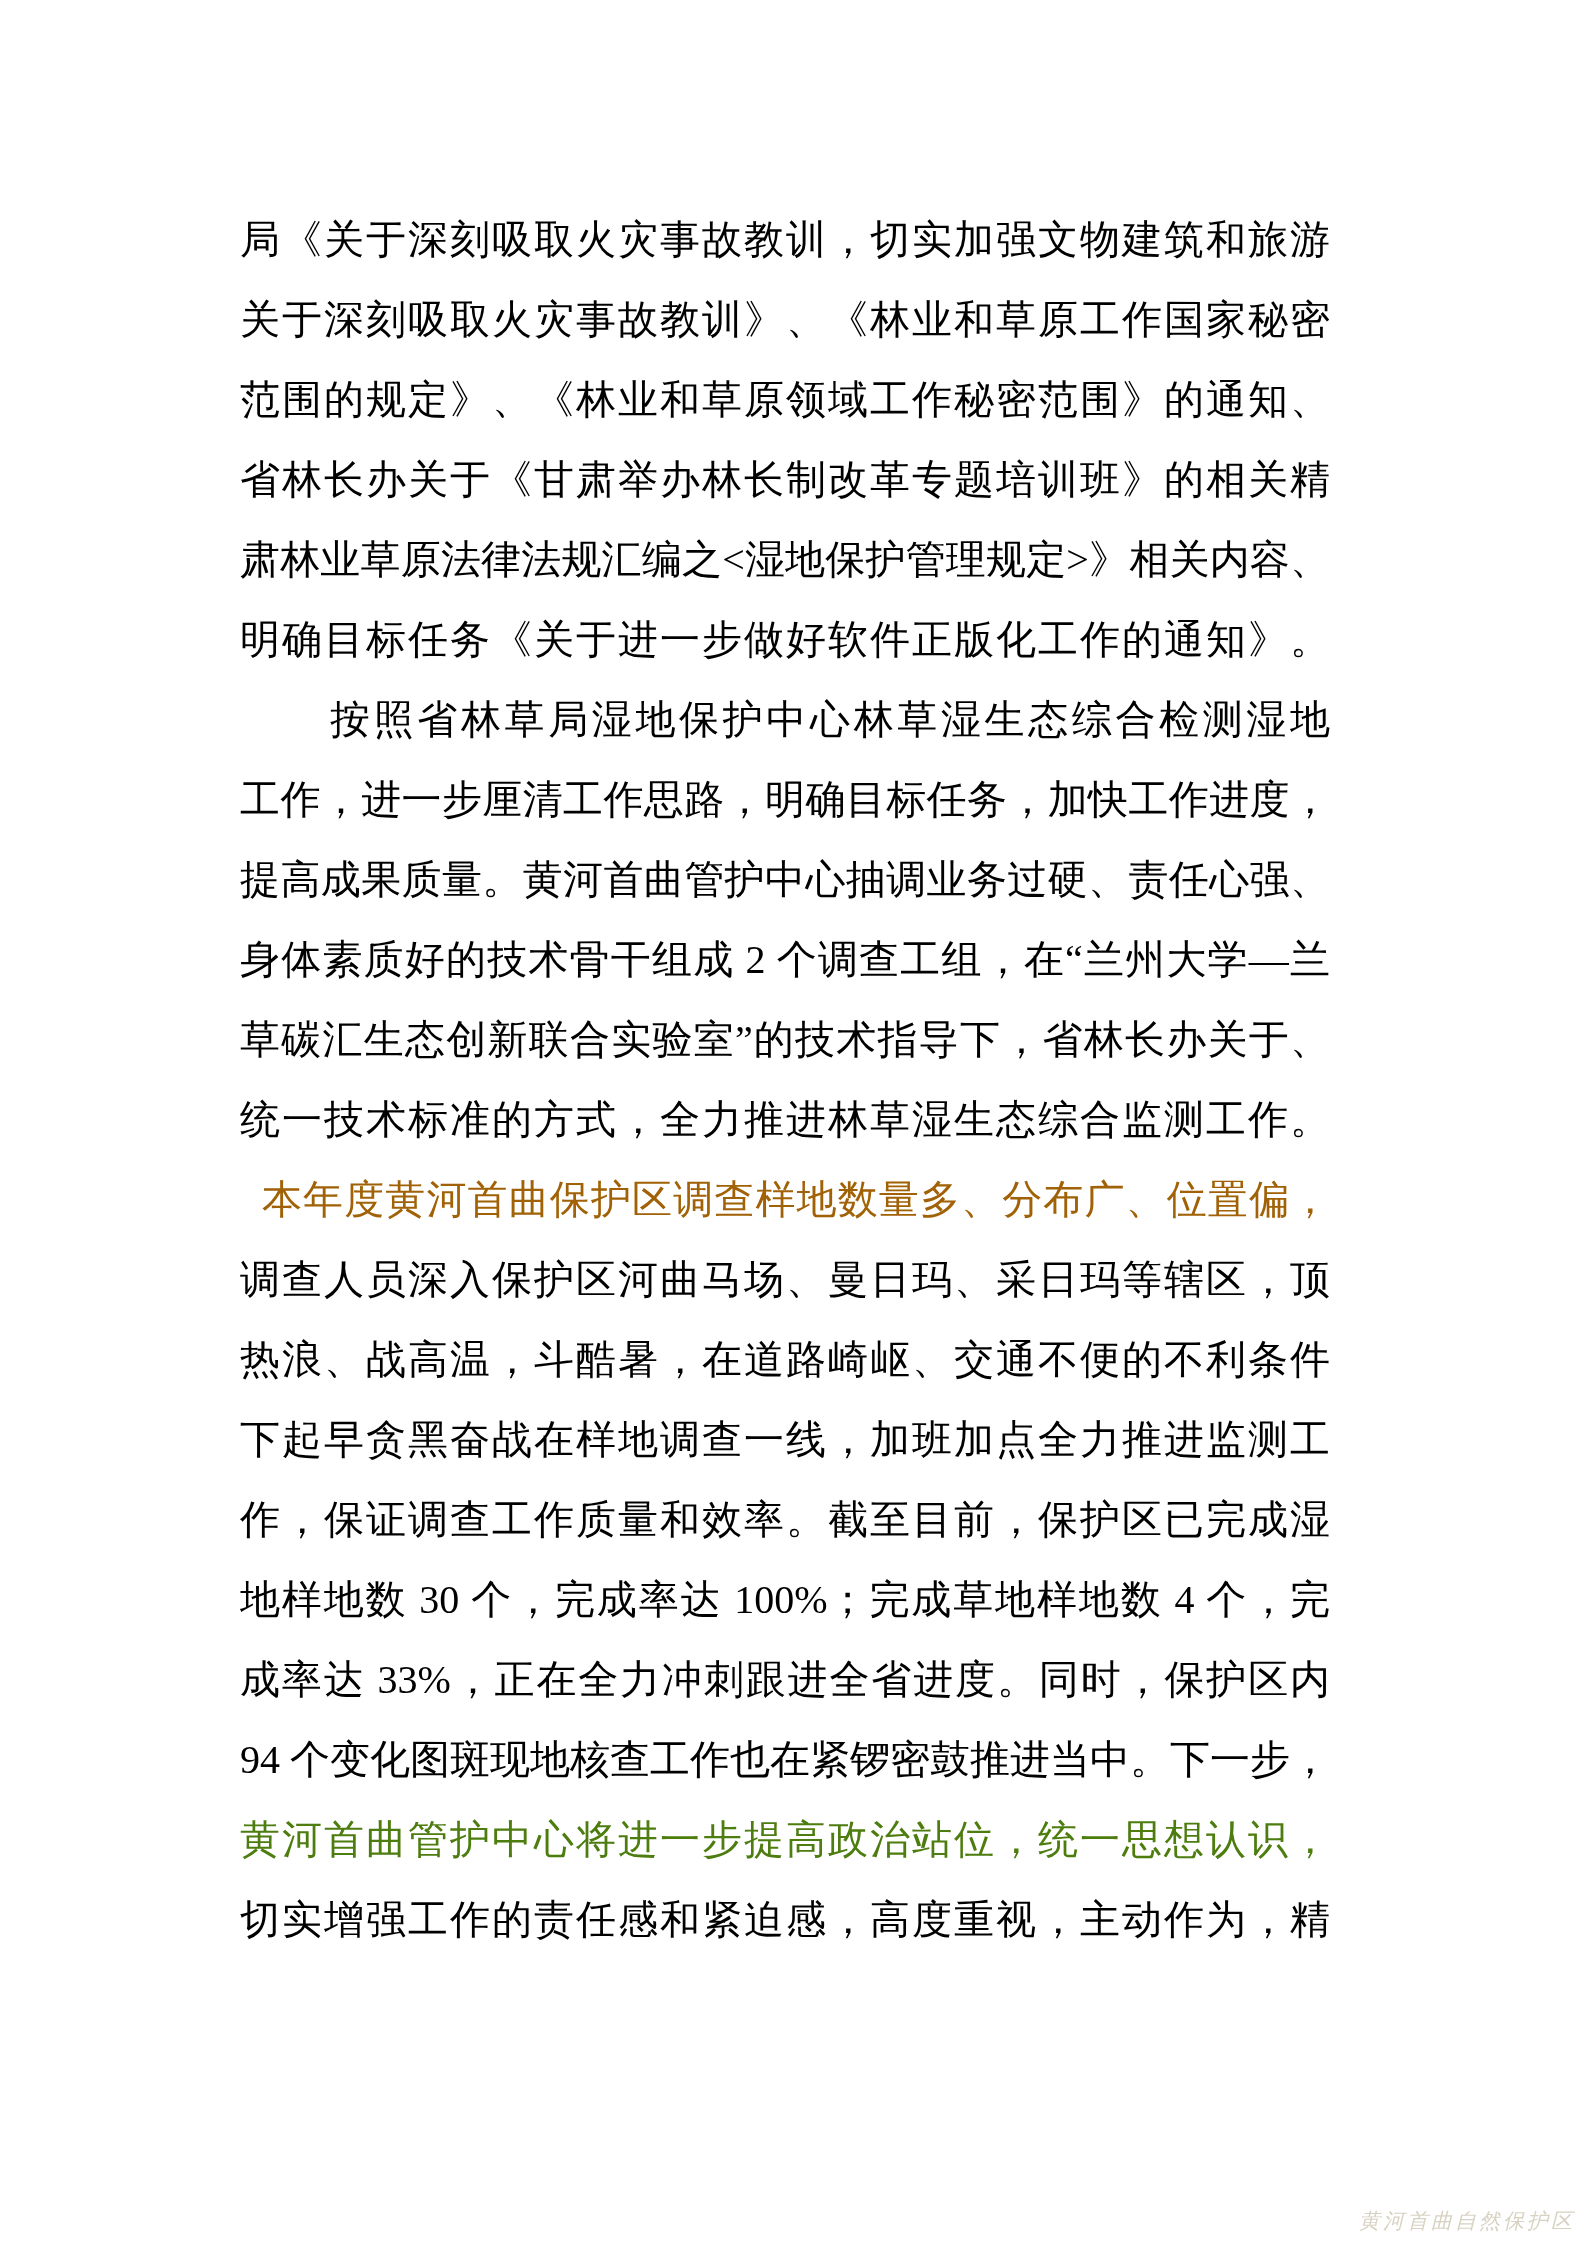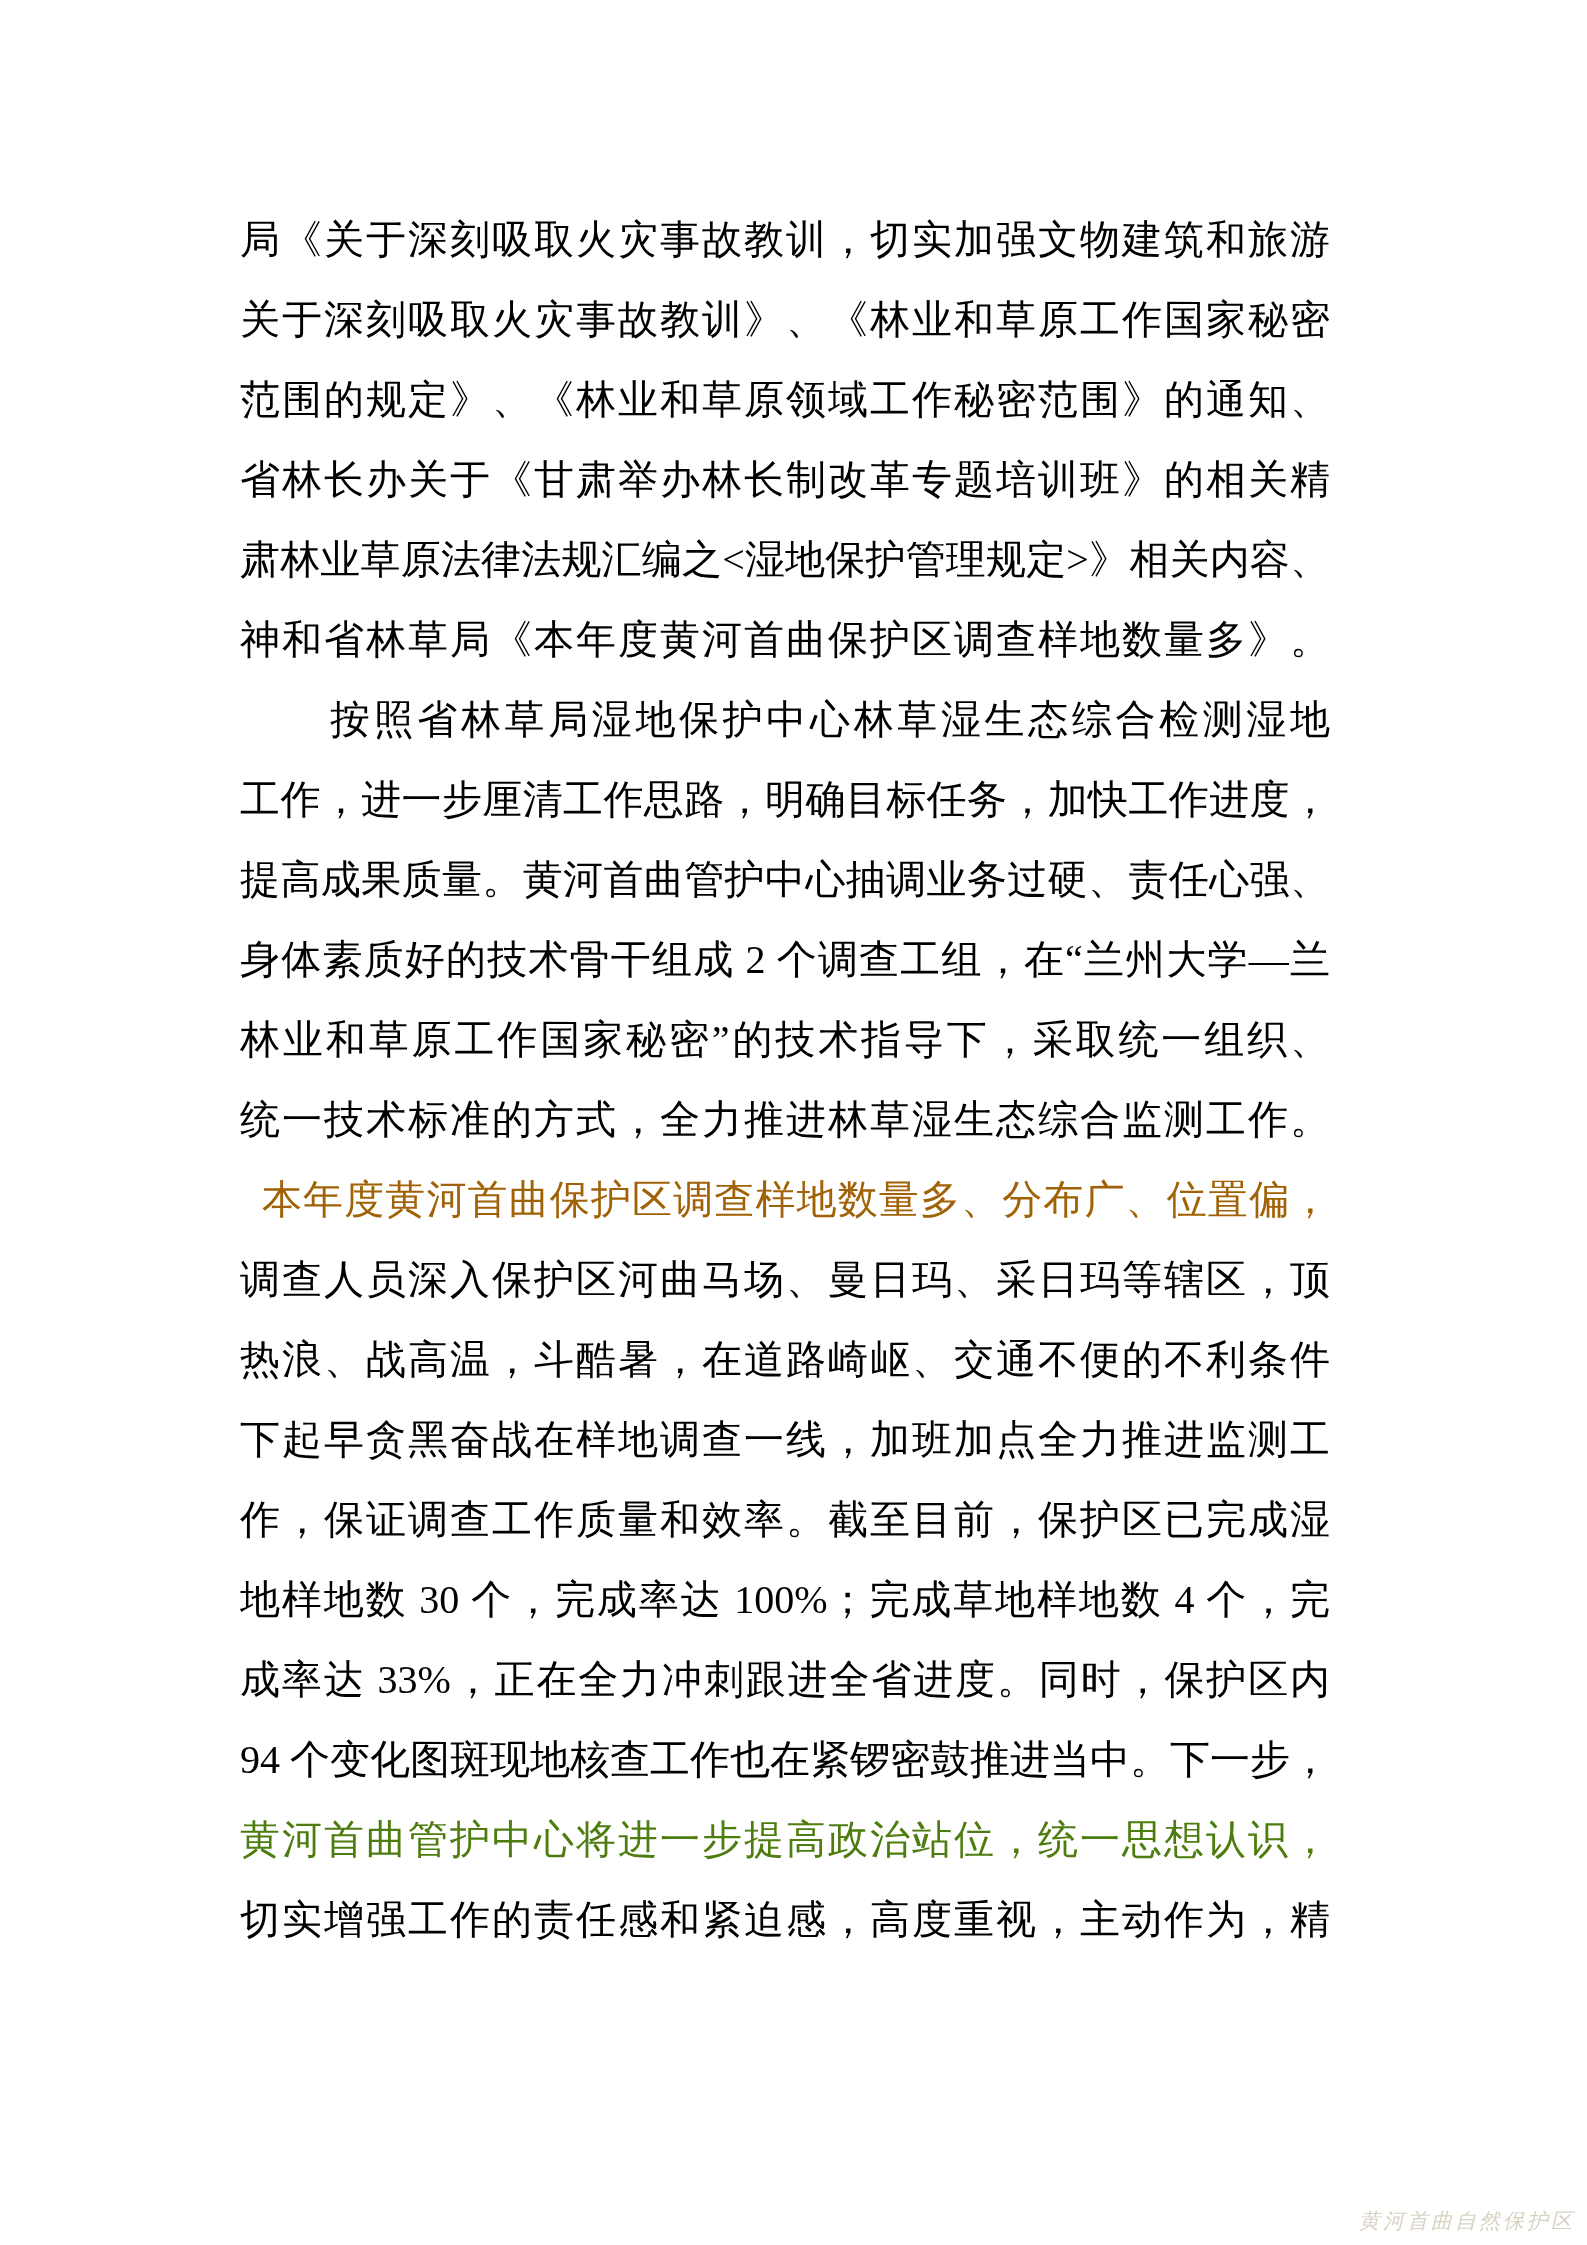--- a/index.html
+++ b/index.html
@@ -52,26 +52,26 @@
 </head>
 <body>
 
 <div class="page">
   <div class="text-block" id="text-block">
       <div class="line" style="color: rgb(0, 0, 0);">局《关于深刻吸取火灾事故教训，切实加强文物建筑和旅游</div>
       <div class="line" style="color: rgb(0, 0, 0);">关于深刻吸取火灾事故教训》、《林业和草原工作国家秘密</div>
       <div class="line" style="color: rgb(0, 0, 0);">范围的规定》、《林业和草原领域工作秘密范围》的通知、《甘</div>
       <div class="line" style="color: rgb(0, 0, 0);">省林长办关于《甘肃举办林长制改革专题培训班》的相关精</div>
       <div class="line" style="color: rgb(0, 0, 0);">肃林业草原法律法规汇编之&lt;湿地保护管理规定&gt;》相关内容、</div>
-      <div class="line" style="color: rgb(0, 0, 0);">神和省林草局《本年度黄河首曲保护区调查样地数量多》。</div>
+      <div class="line" style="color: rgb(0, 0, 0);">明确目标任务《关于进一步做好软件正版化工作的通知》。</div>
       <div class="line indent" style="color: rgb(0, 0, 0);">按照省林草局湿地保护中心林草湿生态综合检测湿地</div>
       <div class="line" style="color: rgb(0, 0, 0);">工作，进一步厘清工作思路，明确目标任务，加快工作进度，</div>
       <div class="line" style="color: rgb(0, 0, 0);">提高成果质量。黄河首曲管护中心抽调业务过硬、责任心强、</div>
       <div class="line" style="color: rgb(0, 0, 0);">身体素质好的技术骨干组成 2 个调查工组，在“兰州大学—兰</div>
-      <div class="line" style="color: rgb(0, 0, 0);">林业和草原工作国家秘密”的技术指导下，采取统一组织、</div>
+      <div class="line" style="color: rgb(0, 0, 0);">草碳汇生态创新联合实验室”的技术指导下，省林长办关于、</div>
       <div class="line" style="color: rgb(0, 0, 0);">统一技术标准的方式，全力推进林草湿生态综合监测工作。</div>
       <div class="line" style="color: #a16207; margin-left: 22px;">本年度黄河首曲保护区调查样地数量多、分布广、位置偏，</div>
       <div class="line" style="color: rgb(0, 0, 0);">调查人员深入保护区河曲马场、曼日玛、采日玛等辖区，顶</div>
       <div class="line" style="color: rgb(0, 0, 0);">热浪、战高温，斗酷暑，在道路崎岖、交通不便的不利条件</div>
       <div class="line" style="color: rgb(0, 0, 0);">下起早贪黑奋战在样地调查一线，加班加点全力推进监测工</div>
       <div class="line" style="color: rgb(0, 0, 0);">作，保证调查工作质量和效率。截至目前，保护区已完成湿</div>
       <div class="line" style="color: rgb(0, 0, 0);">地样地数 30 个，完成率达 100%；完成草地样地数 4 个，完</div>
       <div class="line" style="color: rgb(0, 0, 0);">成率达 33%，正在全力冲刺跟进全省进度。同时，保护区内</div>
       <div class="line" style="color: rgb(0, 0, 0);">94 个变化图斑现地核查工作也在紧锣密鼓推进当中。下一步，</div>
       <div class="line" style="color: #4d7c0f;">黄河首曲管护中心将进一步提高政治站位，统一思想认识，</div>

